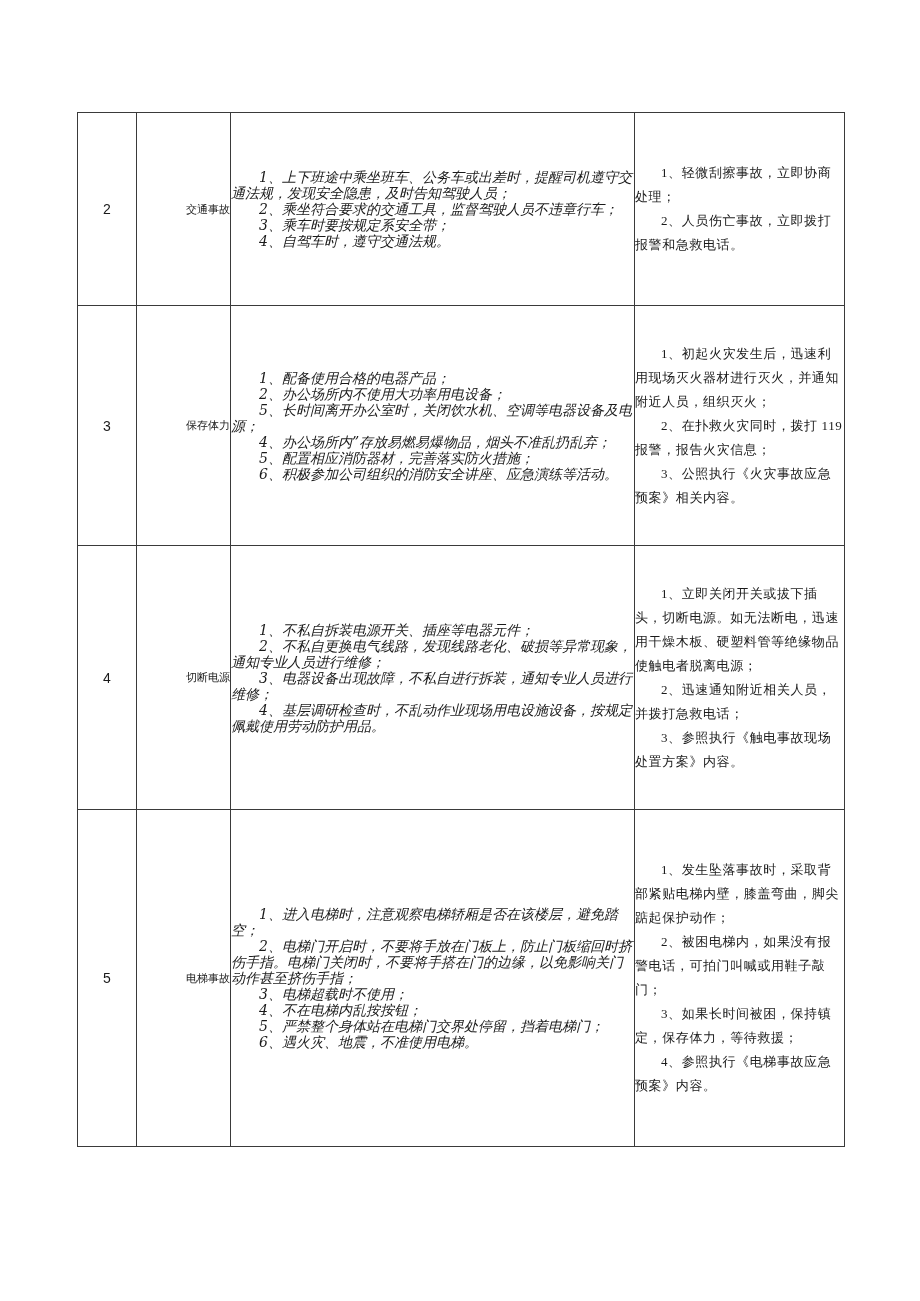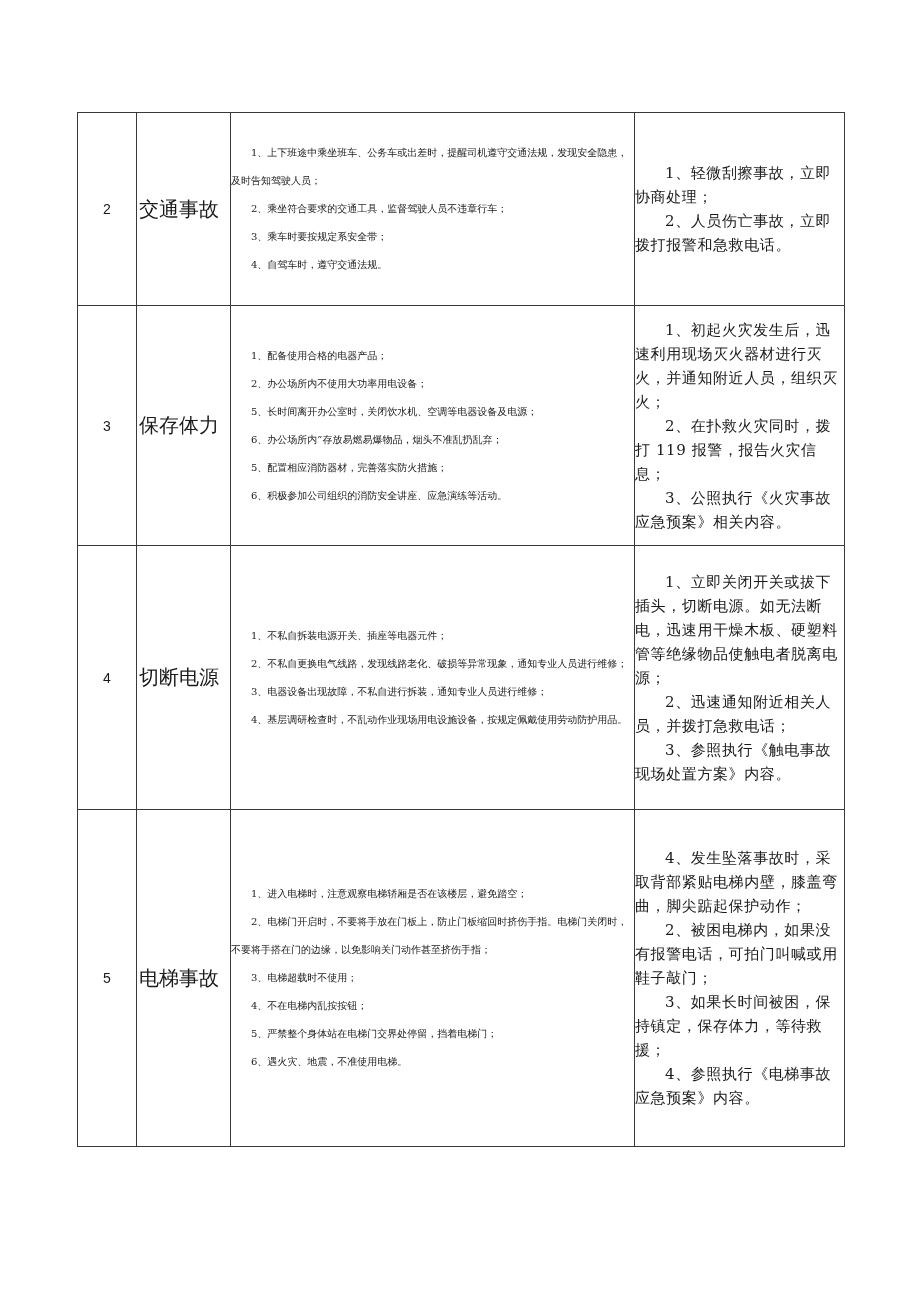--- a/index.html
+++ b/index.html
@@ -5,23 +5,23 @@
   html, body { margin:0; padding:0; background:#ffffff; }
   body { width:920px; height:1301px; position:relative; overflow:hidden;
          font-family:"DejaVu Serif","Liberation Serif",serif; color:#1a1a1a; }
   .page { position:absolute; left:0; top:0; width:920px; height:1301px; background:#fff; }
   table.risk {
     position:absolute; left:77px; top:112px; width:765px;
     border-collapse:collapse; table-layout:fixed;
   }
   table.risk td { border:1.5px solid #3a3a3a; padding:0; vertical-align:middle; }
   td.c-no { width:58px; text-align:center; font-family:"Liberation Sans","DejaVu Sans",sans-serif; font-size:14px; }
-  td.c-type { width:91px; font-size:20px; padding-left:2px !important; text-align:left; }
-  td.c-meas { width:403px; font-size:10px; line-height:28px; }
-  td.c-resp { width:209px; font-size:15px; line-height:24px; letter-spacing:0.6px; }
+  td.c-type { width:91px; font-size:11px; padding-left:2px !important; text-align:right; }
+  td.c-meas { width:403px; font-size:14px; line-height:16px;font-style:italic; }
+  td.c-resp { width:209px; font-size:13px; line-height:24px; letter-spacing:0.6px;font-family:Liberation Serif, serif; }
   .para { text-indent:2em; margin:0; }
   tr.r2 { height:193px; }
   tr.r3 { height:240px; }
   tr.r4 { height:264px; }
   tr.r5 { height:337px; }
 </style>
 </head>
 <body>
 
 <div class="page">
@@ -43,21 +43,21 @@
         </td>
       </tr>
 
       <tr class="r3">
         <td class="c-no">3</td>
         <td class="c-type">保存体力</td>
         <td class="c-meas">
           <p class="para">1、配备使用合格的电器产品；</p>
           <p class="para">2、办公场所内不使用大功率用电设备；</p>
           <p class="para">5、长时间离开办公室时，关闭饮水机、空调等电器设备及电源；</p>
-          <p class="para">6、办公场所内”存放易燃易爆物品，烟头不准乱扔乱弃；</p>
+          <p class="para">4、办公场所内”存放易燃易爆物品，烟头不准乱扔乱弃；</p>
           <p class="para">5、配置相应消防器材，完善落实防火措施；</p>
           <p class="para">6、积极参加公司组织的消防安全讲座、应急演练等活动。</p>
         </td>
         <td class="c-resp">
           <p class="para">1、初起火灾发生后，迅速利用现场灭火器材进行灭火，并通知附近人员，组织灭火；</p>
           <p class="para">2、在扑救火灾同时，拨打 119 报警，报告火灾信息；</p>
           <p class="para">3、公照执行《火灾事故应急预案》相关内容。</p>
         </td>
       </tr>
 
@@ -82,21 +82,21 @@
         <td class="c-type">电梯事故</td>
         <td class="c-meas">
           <p class="para">1、进入电梯时，注意观察电梯轿厢是否在该楼层，避免踏空；</p>
           <p class="para">2、电梯门开启时，不要将手放在门板上，防止门板缩回时挤伤手指。电梯门关闭时，不要将手搭在门的边缘，以免影响关门动作甚至挤伤手指；</p>
           <p class="para">3、电梯超载时不使用；</p>
           <p class="para">4、不在电梯内乱按按钮；</p>
           <p class="para">5、严禁整个身体站在电梯门交界处停留，挡着电梯门；</p>
           <p class="para">6、遇火灾、地震，不准使用电梯。</p>
         </td>
         <td class="c-resp">
-          <p class="para">4、发生坠落事故时，采取背部紧贴电梯内壁，膝盖弯曲，脚尖踮起保护动作；</p>
+          <p class="para">1、发生坠落事故时，采取背部紧贴电梯内壁，膝盖弯曲，脚尖踮起保护动作；</p>
           <p class="para">2、被困电梯内，如果没有报警电话，可拍门叫喊或用鞋子敲门；</p>
           <p class="para">3、如果长时间被困，保持镇定，保存体力，等待救援；</p>
           <p class="para">4、参照执行《电梯事故应急预案》内容。</p>
         </td>
       </tr>
     </tbody>
   </table>
 </div>
 
 </body></html>

